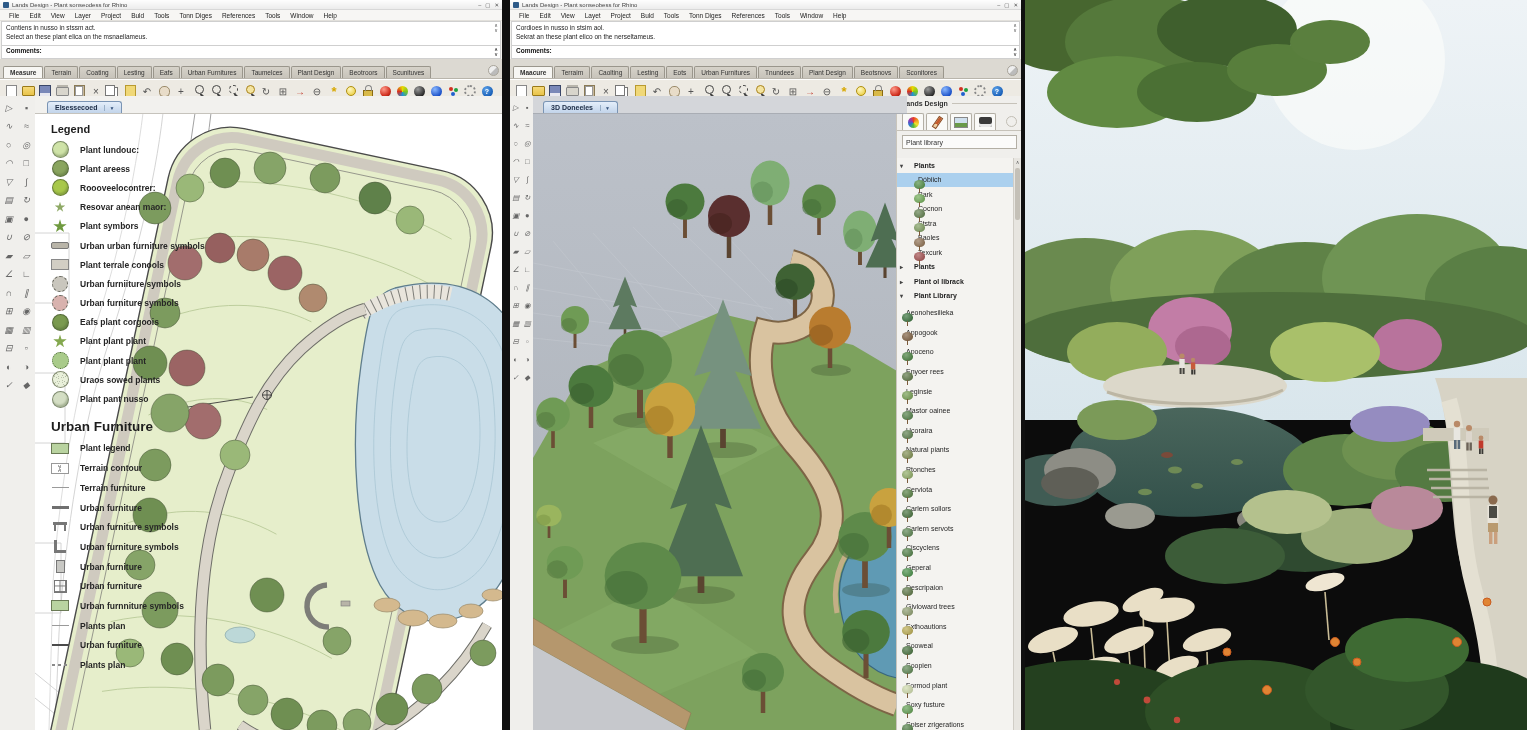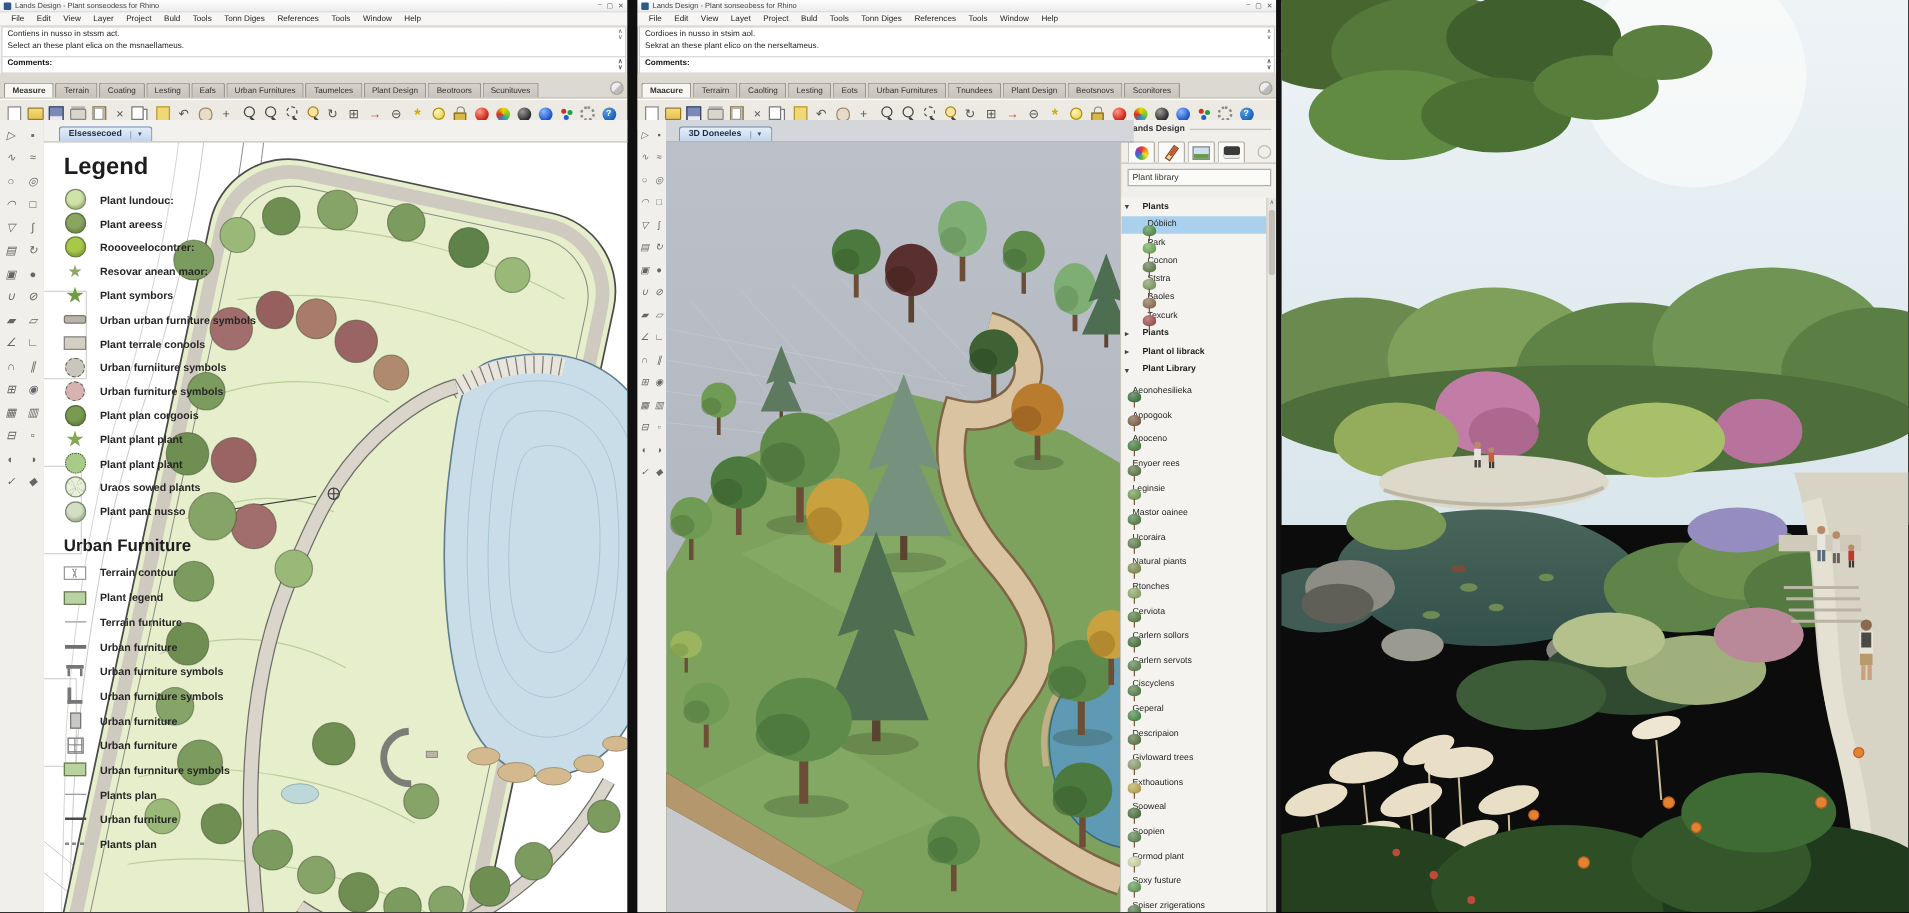--- a/index.html
+++ b/index.html
@@ -90,21 +90,21 @@
   #winL .vptabbar{left:35px;right:0;background:#f2f1ee;padding-left:12px;border-bottom:1px solid #c6c3bc;}
   #winM .vptabbar{left:23px;width:364px;background:#d4d6da;padding-left:10px;border-bottom:1px solid #a9adb4;}
   .vptab{font-size:7px;font-weight:bold;color:#1a2a44;background:linear-gradient(#e4eefa,#c2d4ea);
          border:1px solid #7a94b4;border-bottom:none;border-radius:3px 3px 0 0;padding:2px 7px;
          display:flex;align-items:center;gap:7px;}
   .vptab .dd{font-size:5px;color:#33507a;border-left:1px solid #9ab0c8;padding-left:4px;}
   .plan-canvas{position:absolute;left:35px;top:113px;width:467px;height:617px;background:#fff;}
   .view3d-canvas{position:absolute;left:23px;top:113px;width:364px;height:617px;background:#b2b7bf;}
   
   .legend-block{position:absolute;left:16px;top:6px;width:230px;}
-  .lg-title{font-size:19px;font-weight:bold;color:#1d1d1d;margin:4px 0 5px 0;}
+  .lg-title{font-size:11px;font-weight:bold;color:#1d1d1d;margin:4px 0 5px 0;}
   .lrow{display:flex;align-items:center;height:19.2px;gap:11px;}
   .lic{width:18px;display:flex;justify-content:center;align-items:center;flex:none;}
   .llb{font-size:8.5px;color:#262626;font-weight:600;white-space:nowrap;}
   .uf-title{font-size:13.5px;font-weight:bold;color:#1d1d1d;margin:10px 0 5px 0;}
   .frow{display:flex;align-items:center;height:19.7px;gap:11px;}
   
   .ic-plan-circle{width:15px;height:15px;border-radius:50%;background:var(--c,#9b5);
       border:1px solid rgba(55,70,40,.55);box-shadow:inset -1px -2px 2px rgba(60,80,40,.3);}
   .ic-scallop-circle{width:14px;height:14px;border-radius:50%;background:var(--c,#ccc);
       border:1px dashed rgba(90,90,80,.9);}
@@ -589,21 +589,21 @@
             <div class="lrow">
             <span class="lic">
                 <span class="ic-scallop-circle" style="--c: #d8b2ae;"></span>
               </span>
             <span class="llb">Urban furniture symbols</span>
           </div>
             <div class="lrow">
             <span class="lic">
                 <span class="ic-plan-circle" style="--c: #7a9a4f;"></span>
               </span>
-            <span class="llb">Plant plan corgoois</span>
+            <span class="llb">Eafs plant corgoois</span>
           </div>
             <div class="lrow">
             <span class="lic">
                 <span class="ic-star-plant" style="--c: #84a84f;"></span>
               </span>
             <span class="llb">Plant plant plant</span>
           </div>
             <div class="lrow">
             <span class="lic">
                 <span class="ic-fluffy-circle" style="--c: #a9cb8a;"></span>
@@ -620,29 +620,29 @@
             <span class="lic">
                 <span class="ic-plan-circle" style="--c: #d4dec4;"></span>
               </span>
             <span class="llb">Plant pant nusso</span>
           </div>
           </div>
         <div class="uf-title">Urban Furniture</div>
         <div>
             <div class="frow">
             <span class="lic">
+                <span class="ic-green-rect" style="--c: #b9d3a0;"></span>
+              </span>
+            <span class="llb">Plant legend</span>
+          </div>
+            <div class="frow">
+            <span class="lic">
                 <span class="ic-contour-rect" style="--c: #ffffff;"></span>
               </span>
             <span class="llb">Terrain contour</span>
-          </div>
-            <div class="frow">
-            <span class="lic">
-                <span class="ic-green-rect" style="--c: #b9d3a0;"></span>
-              </span>
-            <span class="llb">Plant legend</span>
           </div>
             <div class="frow">
             <span class="lic">
                 <span class="ic-thin-line" style="--c: #9a9a9a;"></span>
               </span>
             <span class="llb">Terrain furniture</span>
           </div>
             <div class="frow">
             <span class="lic">
                 <span class="ic-thick-line" style="--c: #6f6f6f;"></span>

